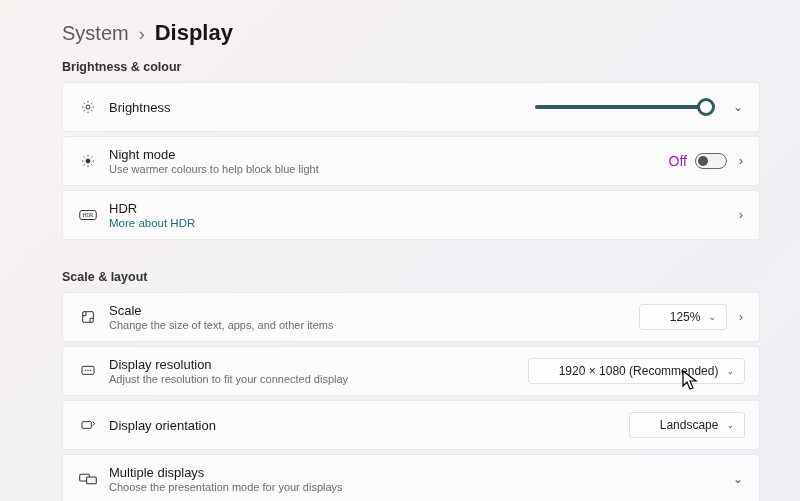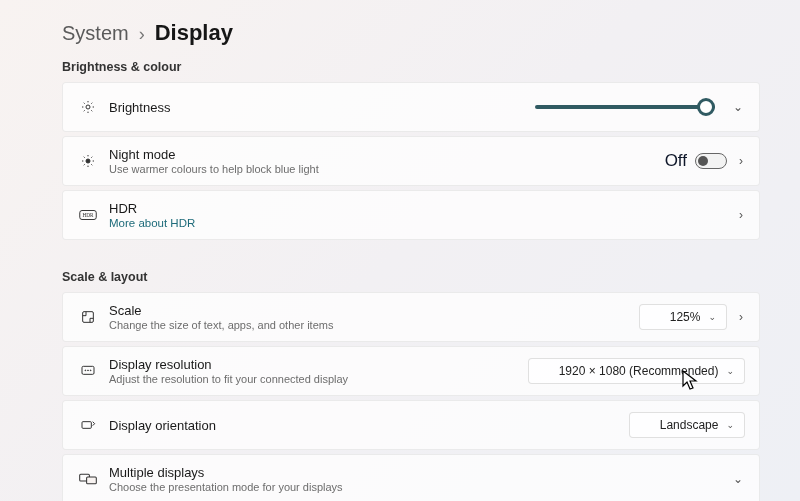--- a/index.html
+++ b/index.html
@@ -105,21 +105,21 @@
         <circle cx="12" cy="12" r="3" fill="currentColor"></circle>
         <path d="M12 3v2M12 19v2M3 12h2M19 12h2M5.6 5.6l1.4 1.4M17 17l1.4 1.4M5.6 18.4L7 17M17 7l1.4-1.4"></path>
       </svg>
   </div>
   <div class="text-slot">
     <div class="title">Night mode</div>
     <div class="subtitle">Use warmer colours to help block blue light</div>
   </div>
   <div class="control-slot">
     <div class="toggle">
-      <span style="font-size:17px;color:#0f172a;">Off</span>
+      <span style="font-size:14px;color:#a21caf;">Off</span>
       <div class="toggle-track"></div>
     </div>
     <span class="chevron">›</span>
   </div>
 </div>
 
 <div class="card">
   <div class="icon-slot">
     <svg width="18" height="12" viewBox="0 0 24 14" fill="none" stroke="currentColor" stroke-width="1.3">
         <rect x="1" y="1" width="22" height="12" rx="3"></rect>

